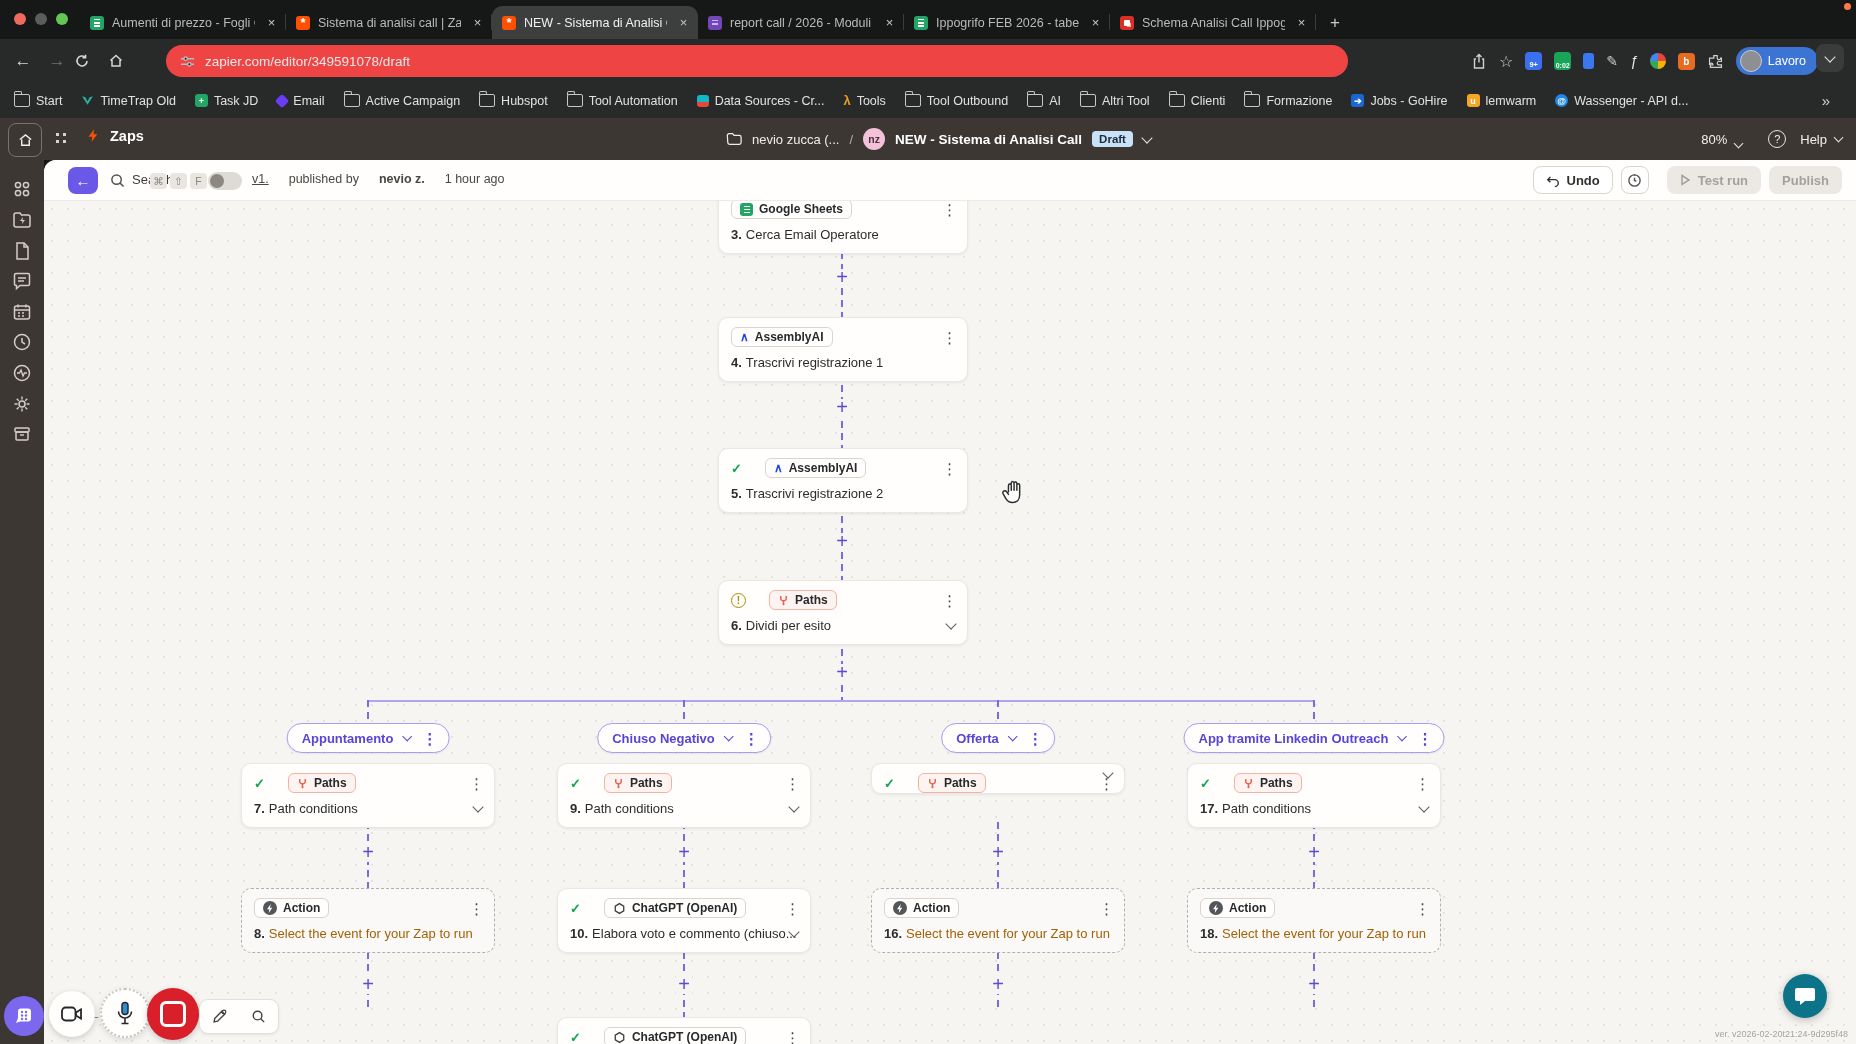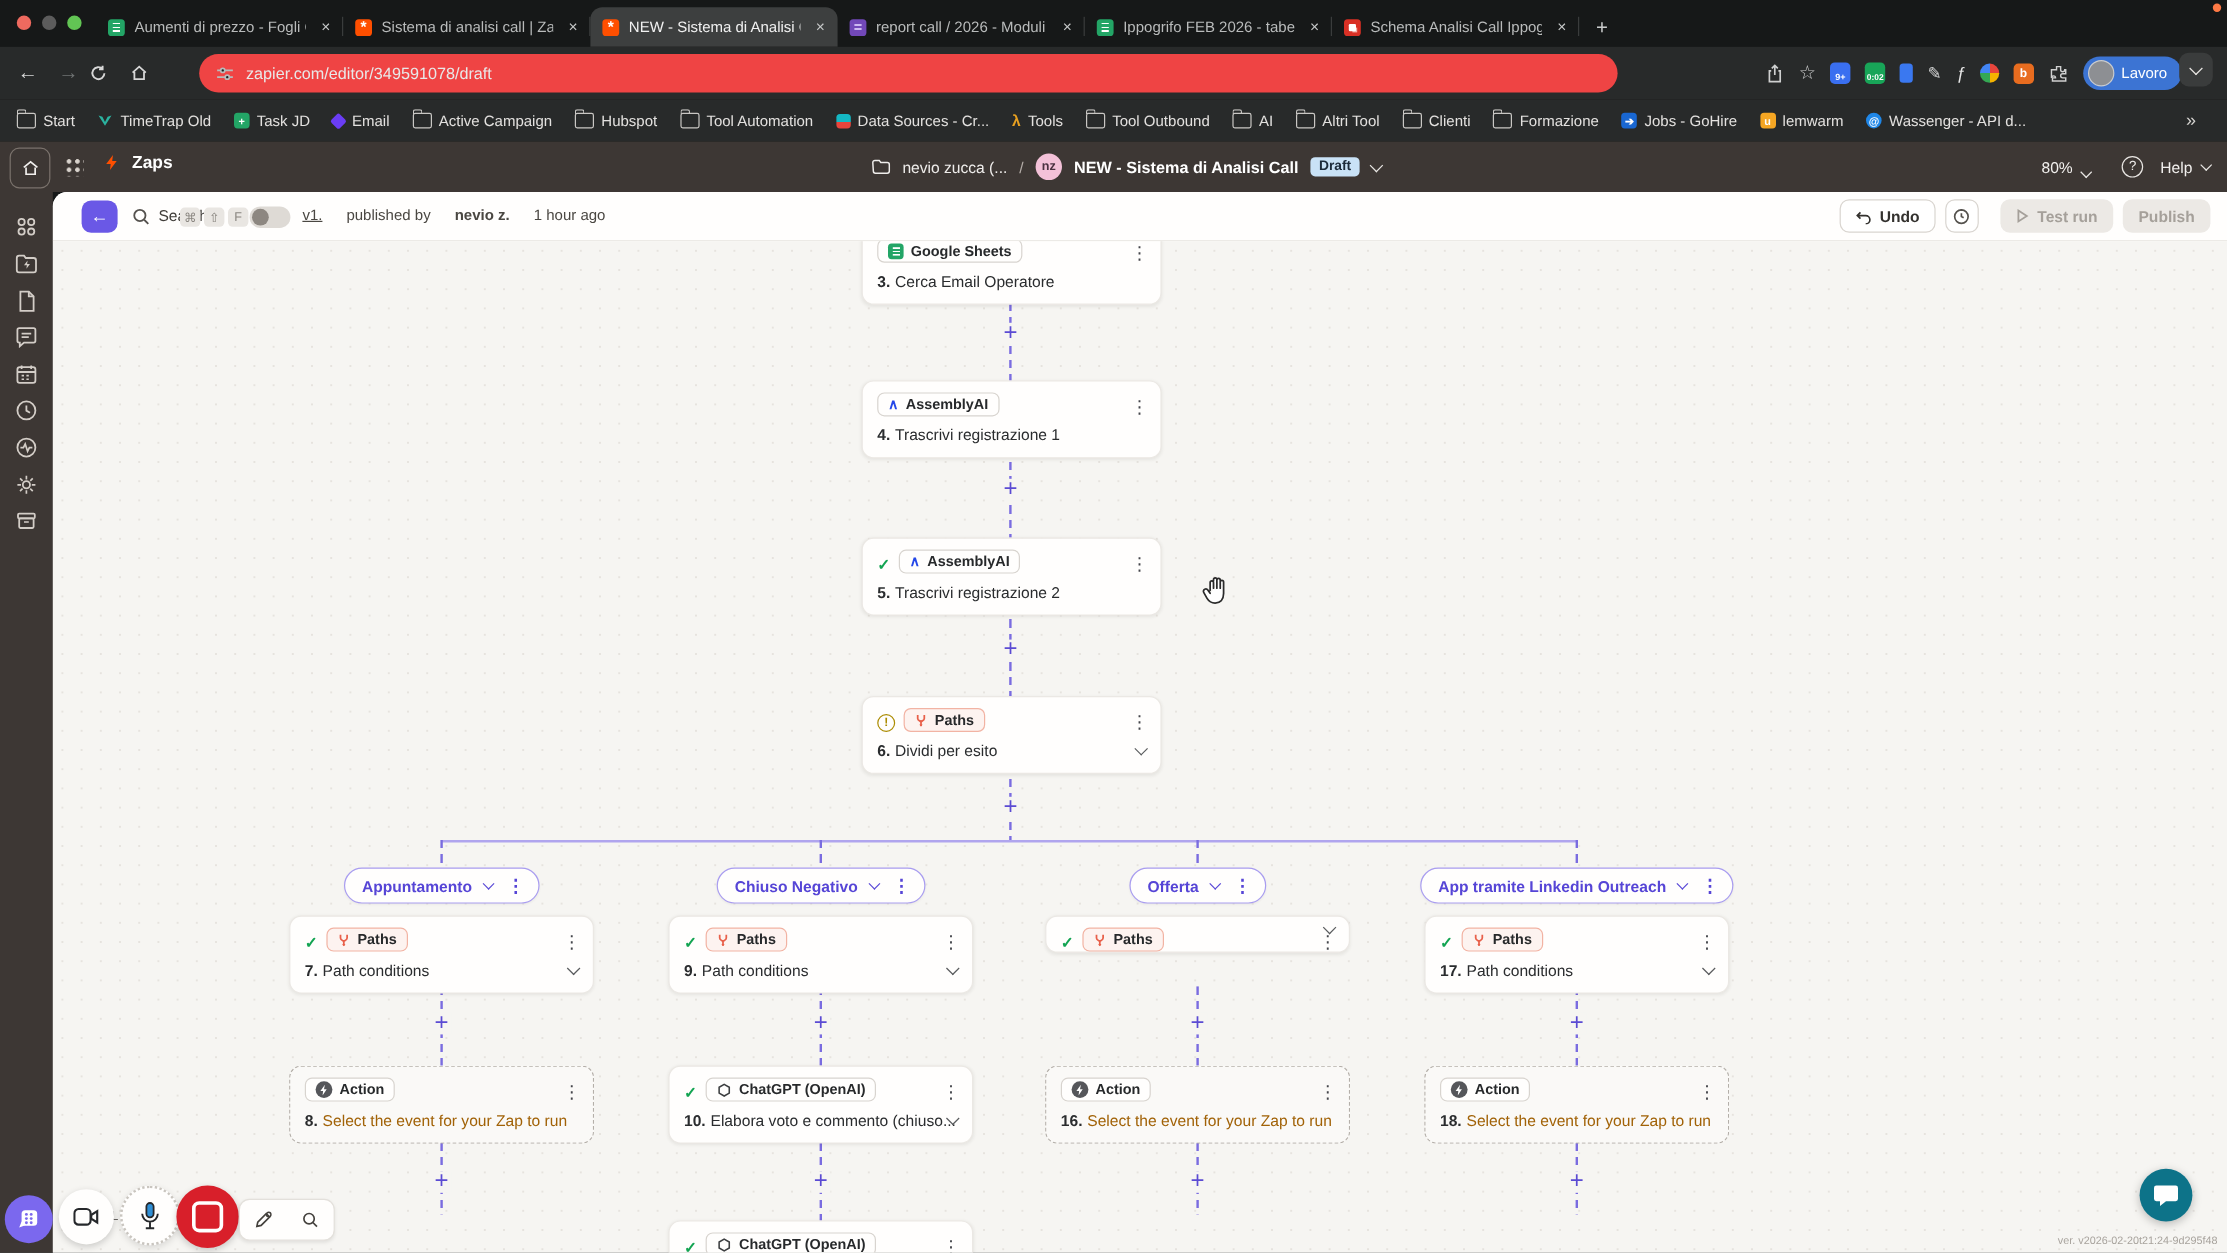--- a/index.html
+++ b/index.html
@@ -104,21 +104,21 @@
   
   .canvas{position:absolute;left:0;top:41px;width:1812px;height:843px;background:#f6f5f2;overflow:hidden;
           background-image:radial-gradient(circle,#e6e3de 1px,transparent 1.2px);background-size:16px 16px}
   .vline{position:absolute;width:2px;background:repeating-linear-gradient(180deg,#7a6ce0 0 7px,rgba(0,0,0,0) 7px 12px)}
   .hline{position:absolute;height:2px;background:#b0a5ee;border-radius:2px}
   .plus{position:absolute;width:16px;height:18px;background:#f6f5f2;color:#5b4bd3;font-size:20px;line-height:16px;
         text-align:center;font-weight:500}
   .card{position:absolute;background:#fffefd;border:1px solid #ebe8e4;border-radius:10px;
         box-shadow:0 1px 3px rgba(40,35,30,.08);box-sizing:border-box}
   .card.dashed{background:#faf9f7;border:1.5px dashed #b4afa9;box-shadow:none}
-  .ctop{display:flex;align-items:flex-end;gap:7px;padding:9px 10px 0 12px}
+  .ctop{display:flex;align-items:center;gap:23px;padding:9px 10px 0 12px}
   .badge{display:inline-flex;align-items:center;gap:6px;border:1px solid #d8d4cf;border-radius:6px;
          padding:2px 8px;font-size:12px;font-weight:700;color:#27292b;background:#fffefd}
   .badge.paths{border-color:#f2b3a3;background:#fdf3f0}
   .kebab{margin-left:auto;color:#43454a;font-size:15px;line-height:1;letter-spacing:0}
   .ctitle{padding:8px 26px 11px 12px;font-size:13px;color:#2a2c2e;white-space:nowrap;overflow:hidden;position:relative}
   .ctitle b{font-weight:700;margin-right:4px}
   .dashed .ctitle .t{color:#a16207}
   .cchev{position:absolute;right:12px;bottom:16px}
   .check{color:#13a452;font-weight:700;font-size:13px}
   .warn{width:15px;height:15px;border-radius:50%;border:1.6px solid #ab8b00;color:#ab8b00;font-size:10px;

